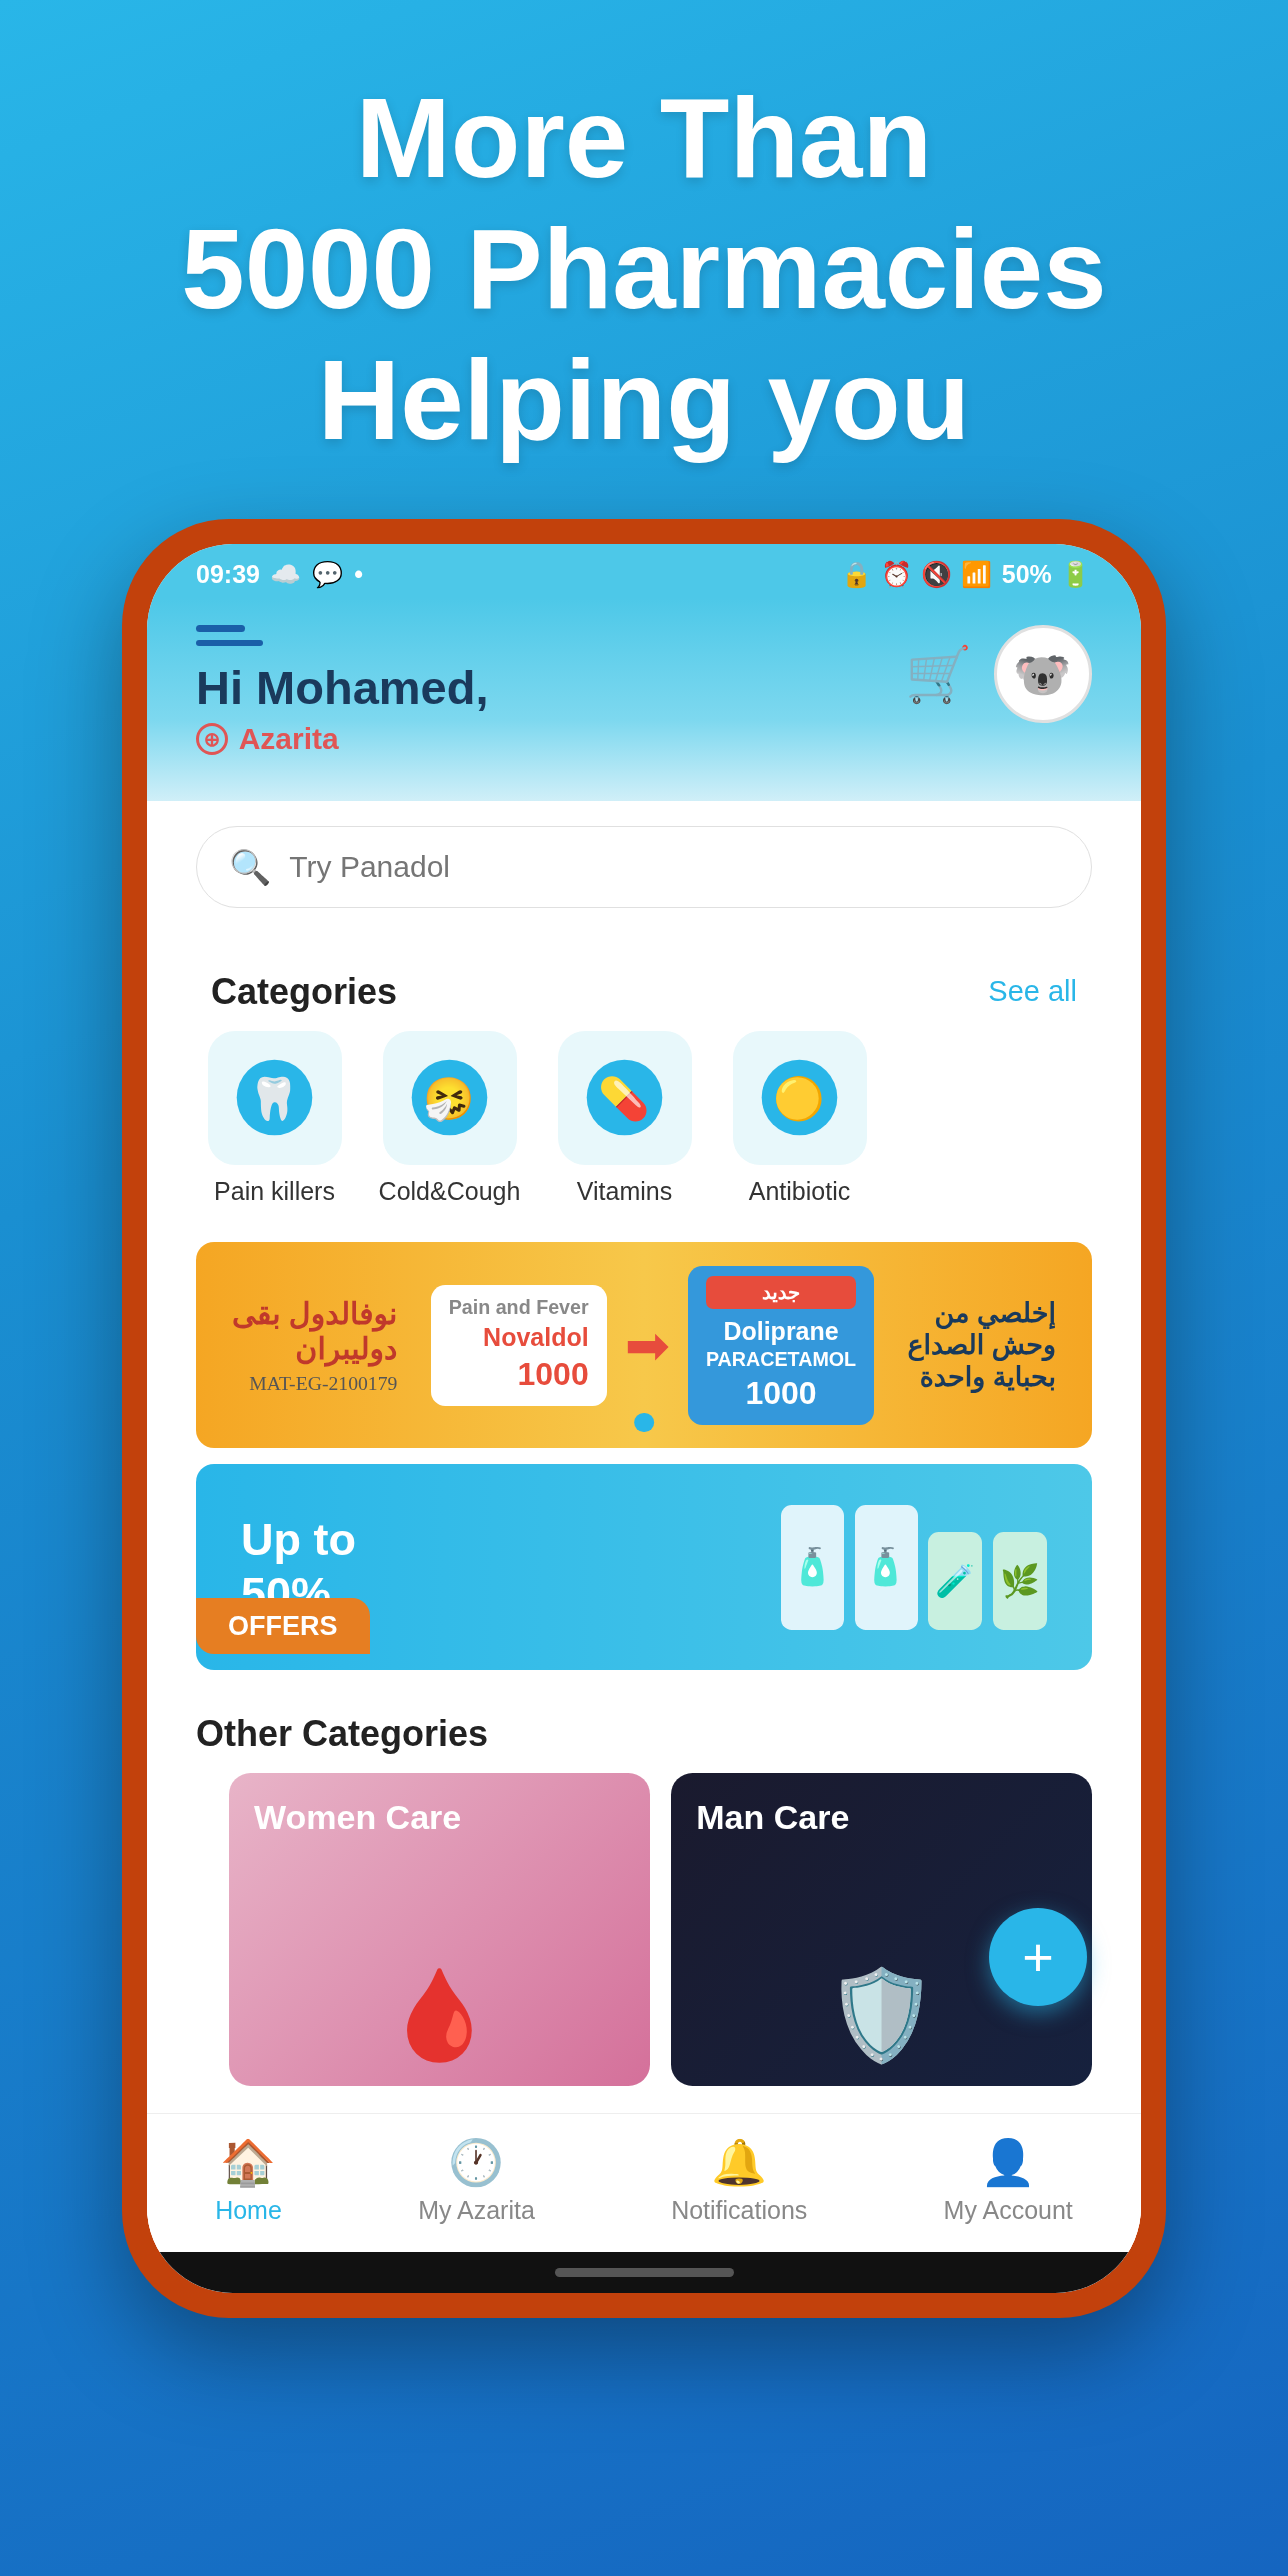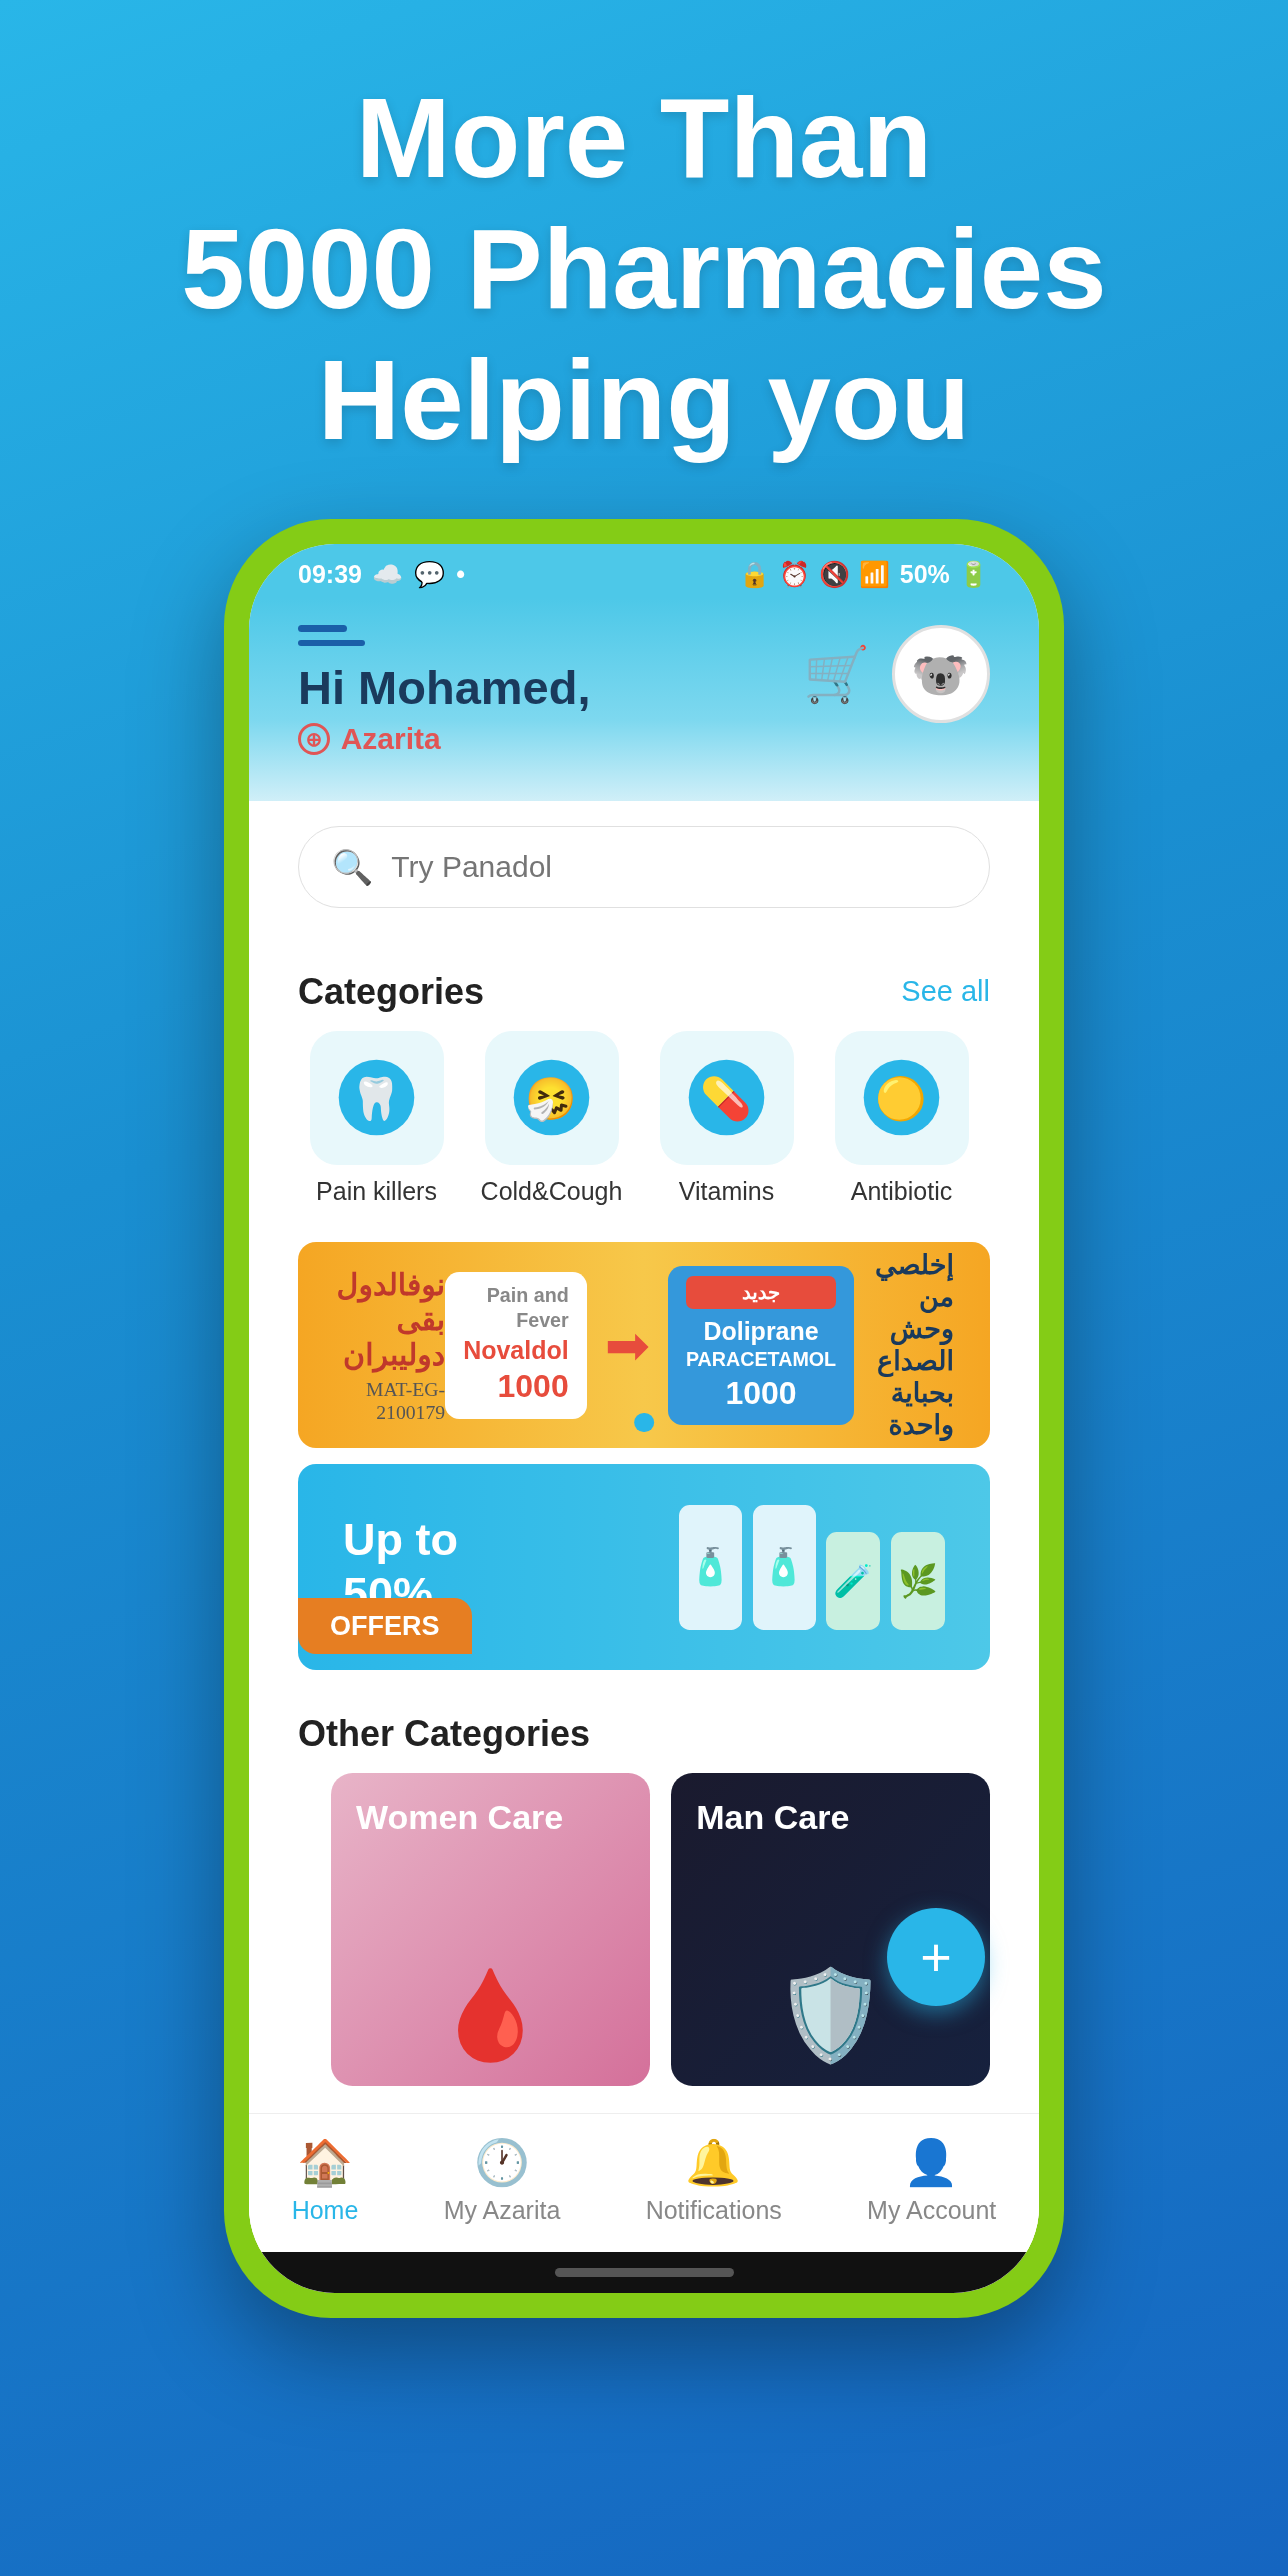--- a/index.html
+++ b/index.html
@@ -23,22 +23,22 @@
     }
     .hero-text h1 {
       font-size: 114px;
       font-weight: 900;
       line-height: 1.15;
       text-shadow: 0 3.6px 10.7px rgba(0,0,0,0.15);
     }
 
     
     .phone-wrapper {
-      width: 840px;
-      background: #84cc16;
+      width: 1044px;
+      background: #c2410c;
       border-radius: 107px;
       padding: 25px;
       box-shadow: 0 36px 89px rgba(0,0,0,0.35);
     }
     .phone-inner {
       background: #f5f5f5;
       border-radius: 86px;
       overflow: hidden;
     }
 
@@ -143,21 +143,21 @@
     .main-content {
       background: white;
       flex: 1;
     }
 
     
     .section-header {
       display: flex;
       justify-content: space-between;
       align-items: center;
-      padding: 27px 49px 18px;
+      padding: 27px 64px 18px;
     }
     .section-title {
       font-size: 36px;
       font-weight: 800;
       color: #222;
     }
     .see-all {
       font-size: 29px;
       color: #29b6e8;
       cursor: pointer;

